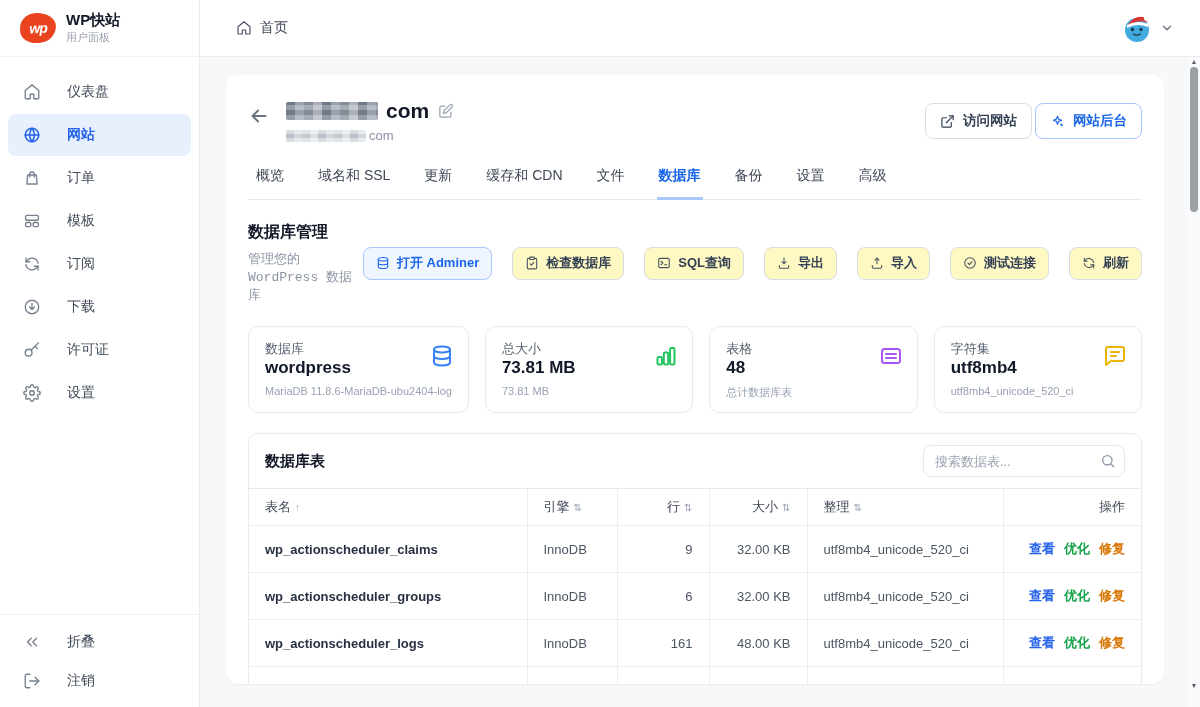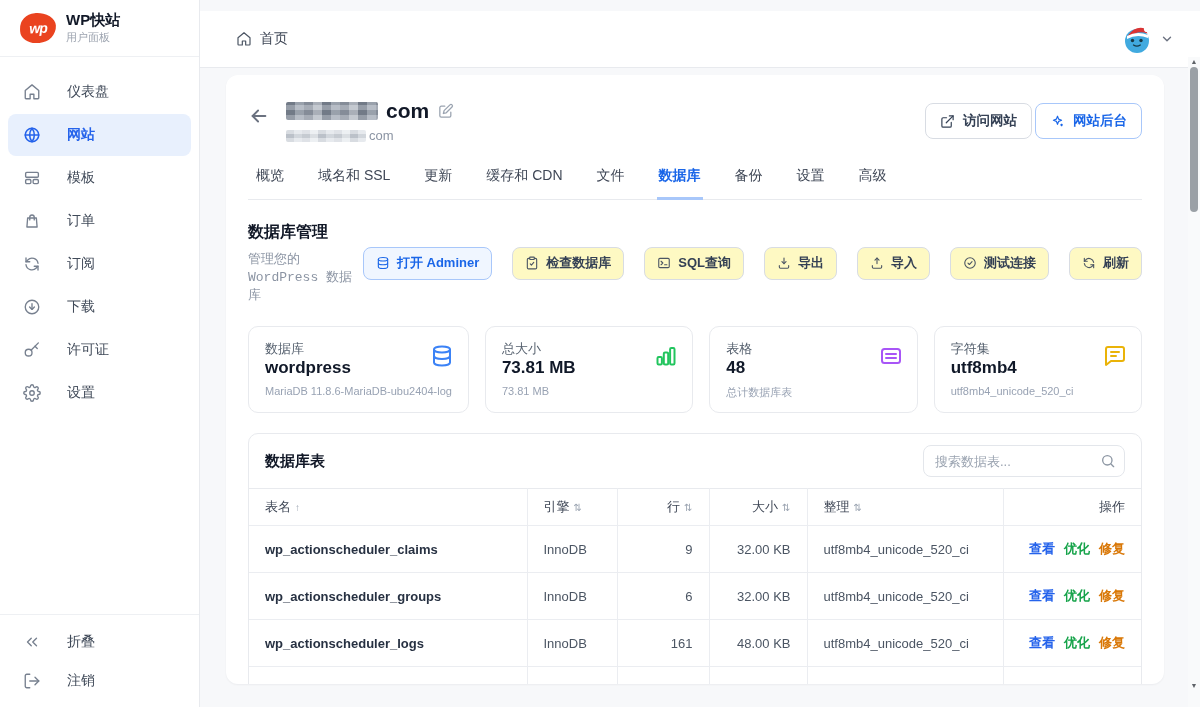--- a/index.html
+++ b/index.html
@@ -19,21 +19,21 @@
   .brand-sub { font-size:11px; color:#9ca3af; margin-top:1px; }
   .menu { padding:14px 8px 0; }
   .menu-item { height:42px; display:flex; align-items:center; gap:26px; padding:0 15px; border-radius:8px; color:#404a59; font-size:14px; cursor:pointer; margin-bottom:1px; }
   .menu-item svg { width:18px; height:18px; color:#77808f; flex:none; }
   .menu-item.active { background:#e8f0fd; color:#2563eb; font-weight:600; }
   .menu-item.active svg { color:#2563eb; }
   .sidebar-footer { position:absolute; left:0; right:0; bottom:0; border-top:1px solid #eef0f3; padding:8px 8px 6px; }
   .sidebar-footer .menu-item { height:38px; }
 
   
-  .topbar { position:absolute; left:200px; right:0; top:11px; height:57px; background:#fff; border-bottom:1px solid #e8eaee;
+  .topbar { position:absolute; left:200px; right:0; top:0; height:57px; background:#fff; border-bottom:1px solid #e8eaee;
     display:flex; align-items:center; padding:0 26px 0 36px; z-index:4; }
   .breadcrumb { display:flex; align-items:center; gap:8px; color:#3f4756; font-size:14px; cursor:pointer; }
   .breadcrumb svg { width:16px; height:16px; color:#4b5563; }
   .user-box { margin-left:auto; display:flex; align-items:center; gap:7px; cursor:pointer; }
   .avatar { width:32px; height:32px; border-radius:50%; overflow:visible; }
   .user-box .chev { width:14px; height:14px; color:#6b7280; }
 
   
   .content { position:absolute; left:200px; right:0; top:57px; bottom:0; background:#f7f8fa; overflow:hidden; }
   .card { position:absolute; left:26px; top:18px; width:938px; height:609px; background:#fff; border-radius:12px;
@@ -134,32 +134,32 @@
     <div class="menu-item active">
       <svg viewBox="0 0 24 24" fill="none" stroke="currentColor" stroke-width="2.1" stroke-linecap="round" stroke-linejoin="round">
           <circle cx="12" cy="12" r="9"></circle>
           <path d="M3 12h18"></path>
           <path d="M12 3a14.5 14.5 0 0 1 0 18a14.5 14.5 0 0 1 0-18"></path>
         </svg>
       <span>网站</span>
     </div>
     <div class="menu-item">
       <svg viewBox="0 0 24 24" fill="none" stroke="currentColor" stroke-width="1.8" stroke-linecap="round" stroke-linejoin="round">
+          <path d="M6.2 8h11.6l1 12H5.2z"></path>
+          <path d="M9 10.5V7a3 3 0 0 1 6 0v3.5"></path>
+        </svg>
+      <span>订单</span>
+    </div>
+    <div class="menu-item">
+      <svg viewBox="0 0 24 24" fill="none" stroke="currentColor" stroke-width="1.8" stroke-linecap="round" stroke-linejoin="round">
           <rect x="3.5" y="4.5" width="17" height="6.5" rx="1.5"></rect>
           <rect x="3.5" y="14" width="7" height="5.5" rx="1.5"></rect>
           <rect x="13.5" y="14" width="7" height="5.5" rx="1.5"></rect>
         </svg>
       <span>模板</span>
-    </div>
-    <div class="menu-item">
-      <svg viewBox="0 0 24 24" fill="none" stroke="currentColor" stroke-width="1.8" stroke-linecap="round" stroke-linejoin="round">
-          <path d="M6.2 8h11.6l1 12H5.2z"></path>
-          <path d="M9 10.5V7a3 3 0 0 1 6 0v3.5"></path>
-        </svg>
-      <span>订单</span>
     </div>
     <div class="menu-item">
       <svg viewBox="0 0 24 24" fill="none" stroke="currentColor" stroke-width="1.8" stroke-linecap="round" stroke-linejoin="round">
           <path d="M20 11a8 8 0 0 0-13.7-4.3L4 9"></path>
           <path d="M4 4v5h5"></path>
           <path d="M4 13a8 8 0 0 0 13.7 4.3L20 15"></path>
           <path d="M20 20v-5h-5"></path>
         </svg>
       <span>订阅</span>
     </div>

